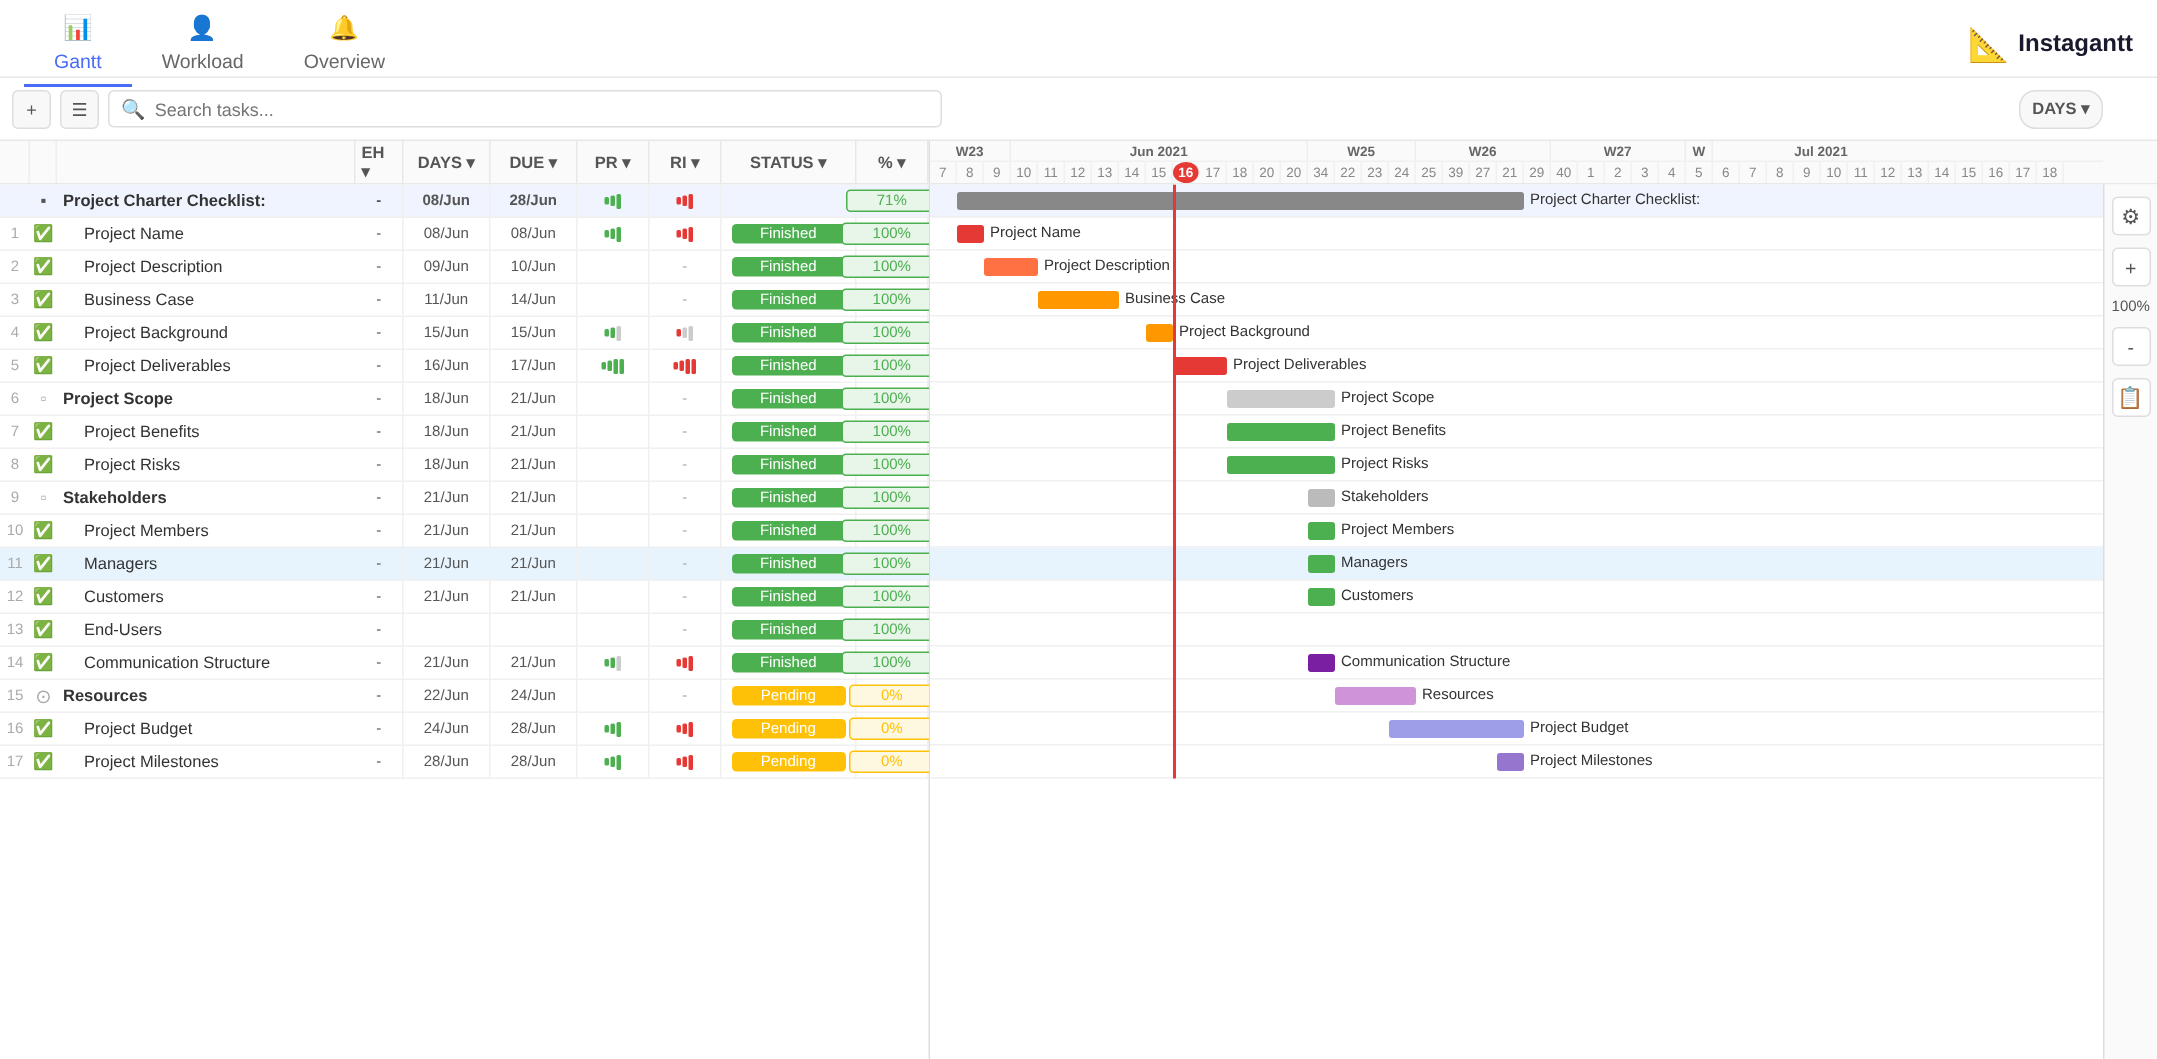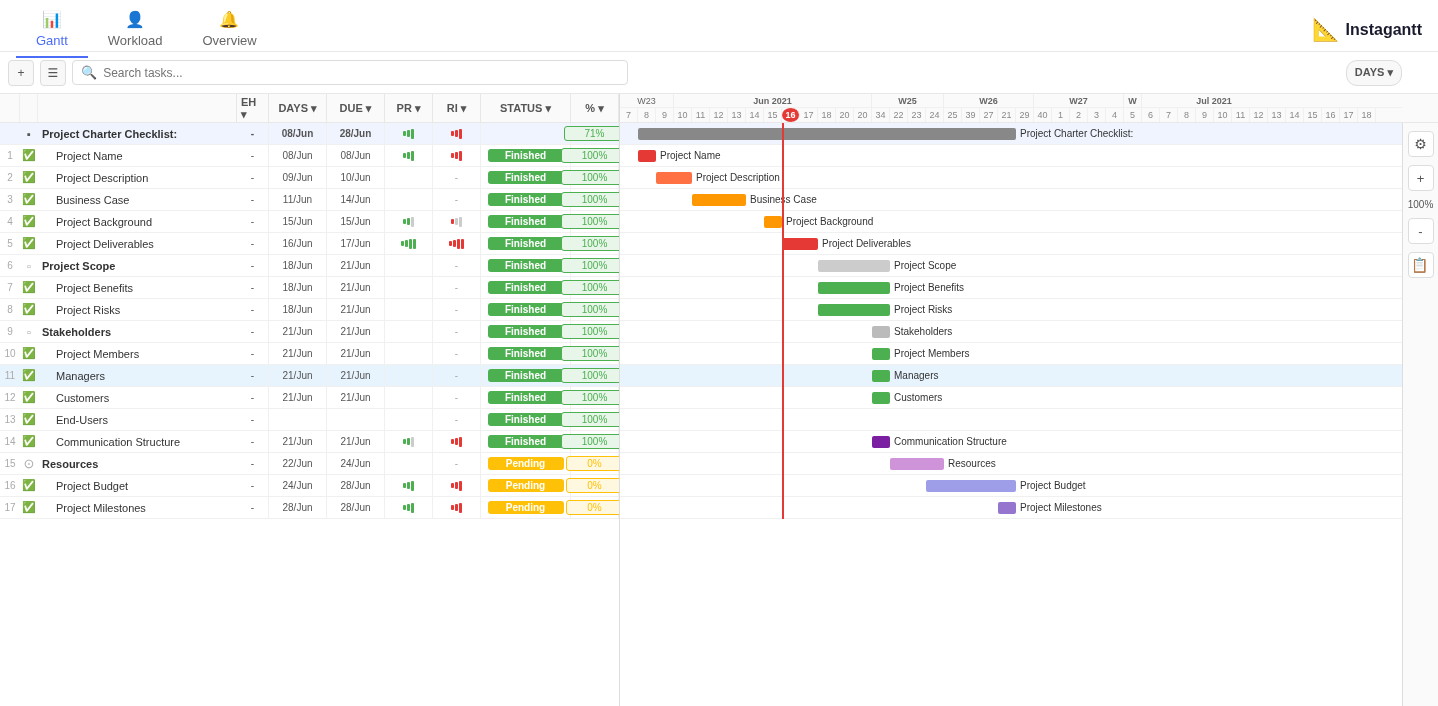--- a/index.html
+++ b/index.html
@@ -87,21 +87,21 @@
       height: 22px;
     }
     .cell.eh { width: 32px; }
     .cell.start { width: 58px; }
     .cell.due { width: 58px; }
     .cell.pr { width: 48px; }
     .cell.ri { width: 48px; }
     .cell.status { width: 90px; }
     .cell.pct { width: 48px; }
     .status-badge {
-      padding: 1px 6px; border-radius: 3px; font-size: 10px; font-weight: 700; width: 76px; text-align: center;
+      padding: 1px 6px; border-radius: 3px; font-size: 10px; font-weight: 400; width: 76px; text-align: center;
     }
     .status-finished { background: #4CAF50; color: #fff; }
     .status-pending { background: #FFC107; color: #fff; }
     .pct-badge {
       padding: 1px 20px; border-radius: 3px; font-size: 10px; font-weight: 500;
     }
     .pct-100 { background: #e8f5e9; color: #4CAF50; border: 1px solid #4CAF50; }
     .pct-0 { background: #fff8e1; color: #FFC107; border: 1px solid #FFC107; }
 
     
@@ -179,21 +179,21 @@
     <div class="col-h start">DAYS ▾</div>
     <div class="col-h due">DUE ▾</div>
     <div class="col-h pr">PR ▾</div>
     <div class="col-h ri">RI ▾</div>
     <div class="col-h status">STATUS ▾</div>
     <div class="col-h pct">% ▾</div>
   </div>
 
   <div style="flex:1; overflow:hidden;">
     <div style="display:flex; height:14px; background:#fafafa; border-bottom:1px solid #f0f0f0;">
-      <div style="width:54px; display:flex;align-items:center;justify-content:center;font-size:9px;color:#666;font-weight:400;border-right:1px solid #eee;">W23</div>
+      <div style="width:54px; display:flex;align-items:center;justify-content:center;font-size:9px;color:#666;font-weight:700;border-right:1px solid #eee;">W23</div>
       <div style="width:198px; display:flex;align-items:center;justify-content:center;font-size:9px;color:#666;font-weight:600;border-right:1px solid #eee;">Jun 2021</div>
       <div style="width:72px; display:flex;align-items:center;justify-content:center;font-size:9px;color:#666;font-weight:600;border-right:1px solid #eee;">W25</div>
       <div style="width:90px; display:flex;align-items:center;justify-content:center;font-size:9px;color:#666;font-weight:600;border-right:1px solid #eee;">W26</div>
       <div style="width:90px; display:flex;align-items:center;justify-content:center;font-size:9px;color:#666;font-weight:600;border-right:1px solid #eee;">W27</div>
       <div style="width:18px; display:flex;align-items:center;justify-content:center;font-size:9px;color:#666;font-weight:600;border-right:1px solid #eee;">W</div>
       <div style="width:144px; display:flex;align-items:center;justify-content:center;font-size:9px;color:#666;font-weight:600;">Jul 2021</div>
     </div>
     <div style="display:flex; height:14px; background:#fafafa;">
 
       <div id="days-header" style="display: flex;">

